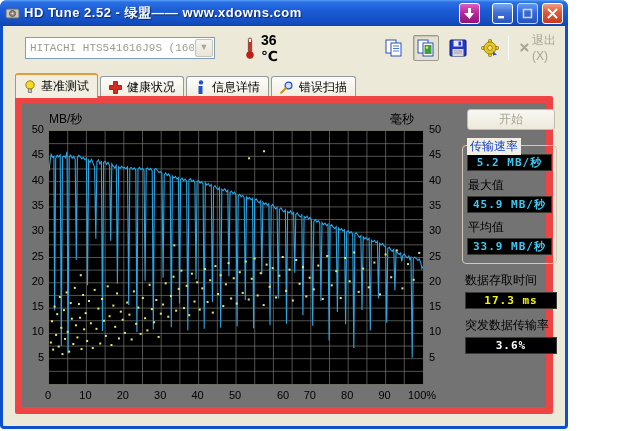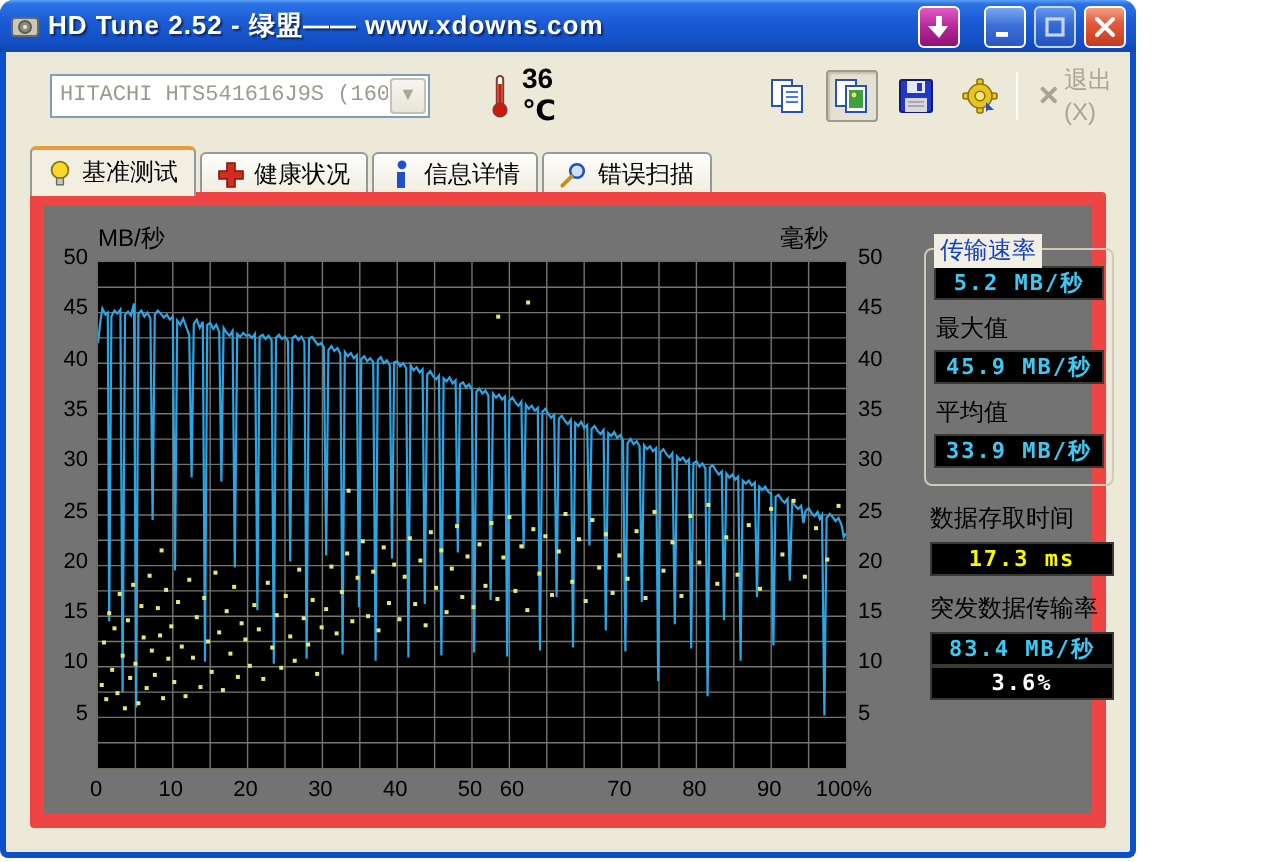--- a/index.html
+++ b/index.html
@@ -465,47 +465,47 @@
           <span class="ytick" style="top: 222.4px; left: 0px;">10</span>
           <span class="ytick right" style="top: 222.4px; left: 407px;">10</span>
           <span class="ytick" style="top: 247.7px; left: 0px;">5</span>
           <span class="ytick right" style="top: 247.7px; left: 407px;">5</span>
           <span class="xtick" style="top: 286px; left: 26px;">0</span>
           <span class="xtick" style="top: 286px; left: 63.4px;">10</span>
           <span class="xtick" style="top: 286px; left: 100.8px;">20</span>
           <span class="xtick" style="top: 286px; left: 138.2px;">30</span>
           <span class="xtick" style="top: 286px; left: 175.6px;">40</span>
           <span class="xtick" style="top: 286px; left: 213px;">50</span>
-          <span class="xtick" style="top: 286px; left: 234px;">60</span>
+          <span class="xtick" style="top: 286px; left: 261px;">60</span>
           <span class="xtick" style="top: 286px; left: 287.8px;">70</span>
           <span class="xtick" style="top: 286px; left: 325.2px;">80</span>
           <span class="xtick" style="top: 286px; left: 362.6px;">90</span>
           <span class="xtick" style="top: 286px; left: 400px;">100%</span>
         </div>
 
       <div class="right-panel">
+        <button class="start-btn" disabled="">开始</button>
 
         <div class="groupbox">
           <span class="legend">传输速率</span>
 
           <div class="value-box" style="color: rgb(62, 201, 242);">5.2 MB/秒</div>
 
           <div class="res-label">最大值</div>
           <div class="value-box" style="color: rgb(62, 201, 242);">45.9 MB/秒</div>
 
           <div class="res-label">平均值</div>
           <div class="value-box" style="color: rgb(62, 201, 242);">33.9 MB/秒</div>
         </div>
 
         <div class="extras">
           <div class="res-label">数据存取时间</div>
           <div class="value-box" style="color: rgb(248, 248, 0);">17.3 ms</div>
 
           <div class="res-label">突发数据传输率</div>
-          <div class="value-box" style="color: rgb(62, 201, 242);">83.4 MB/秒</div>
 
           <div class="value-box" style="color: rgb(255, 255, 255);">3.6%</div>
         </div>
       </div>
 
     </div>
   </div>
 </div>
 
 </body></html>

